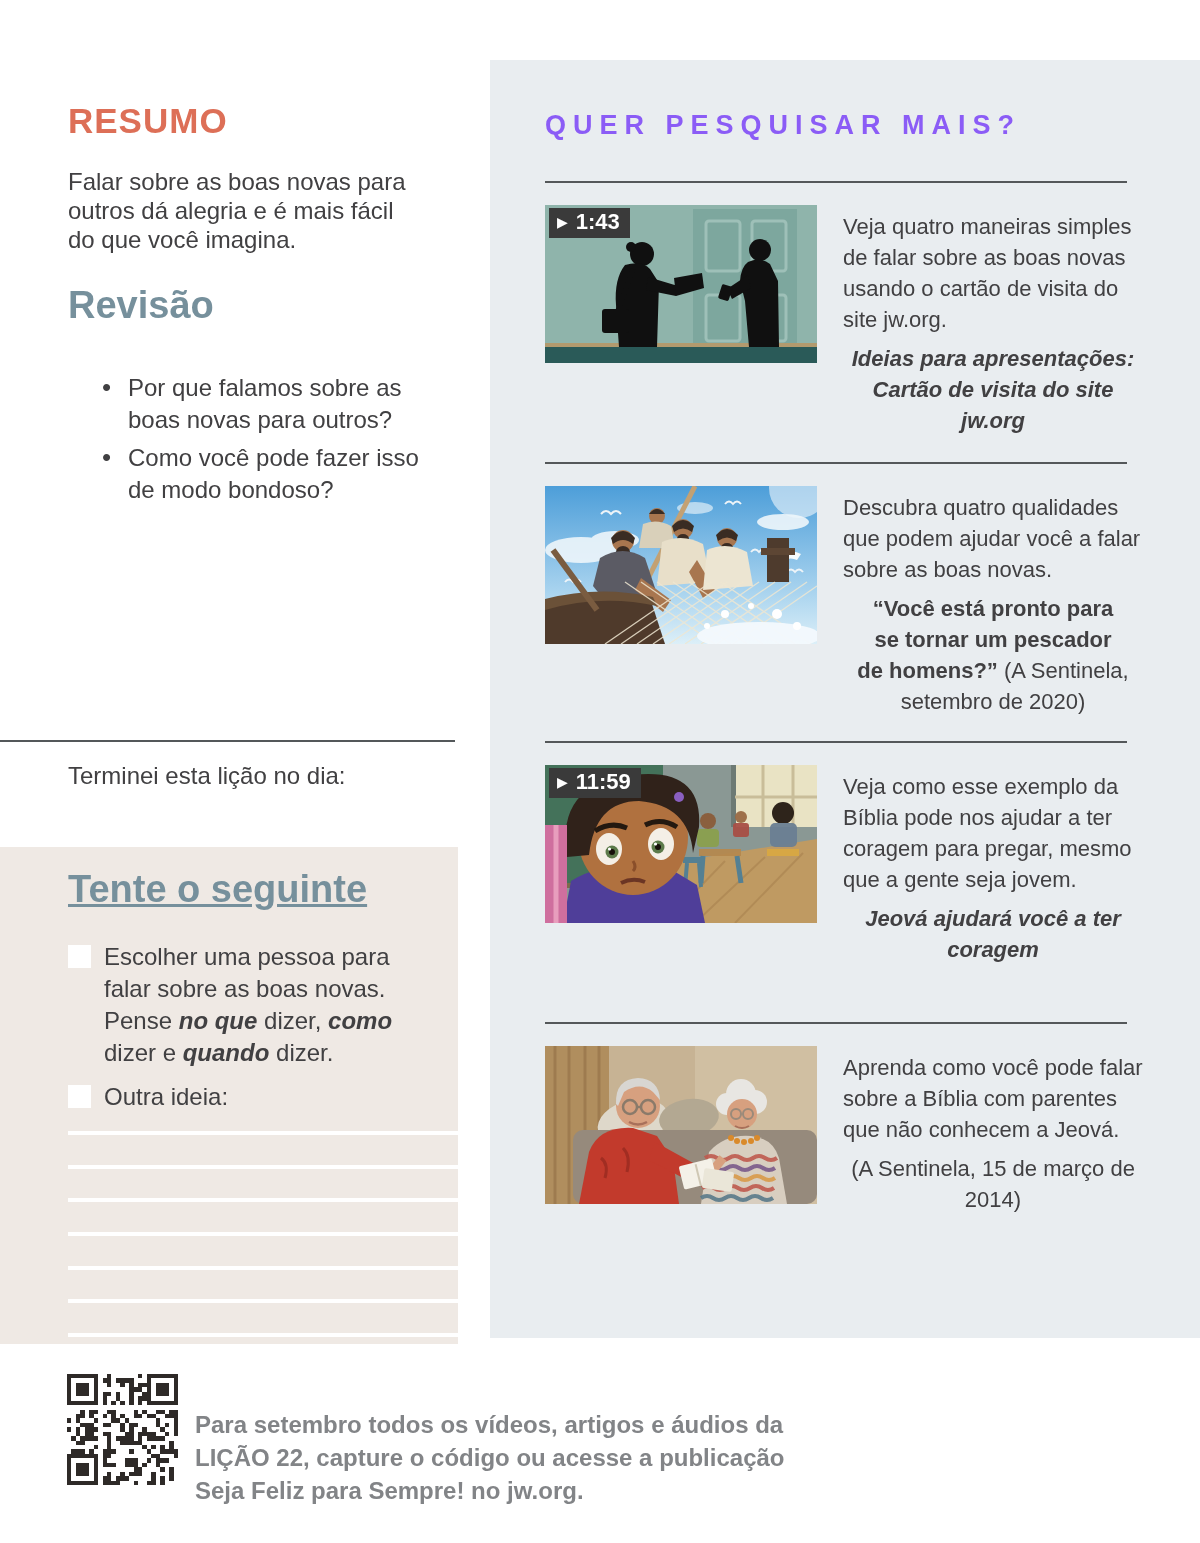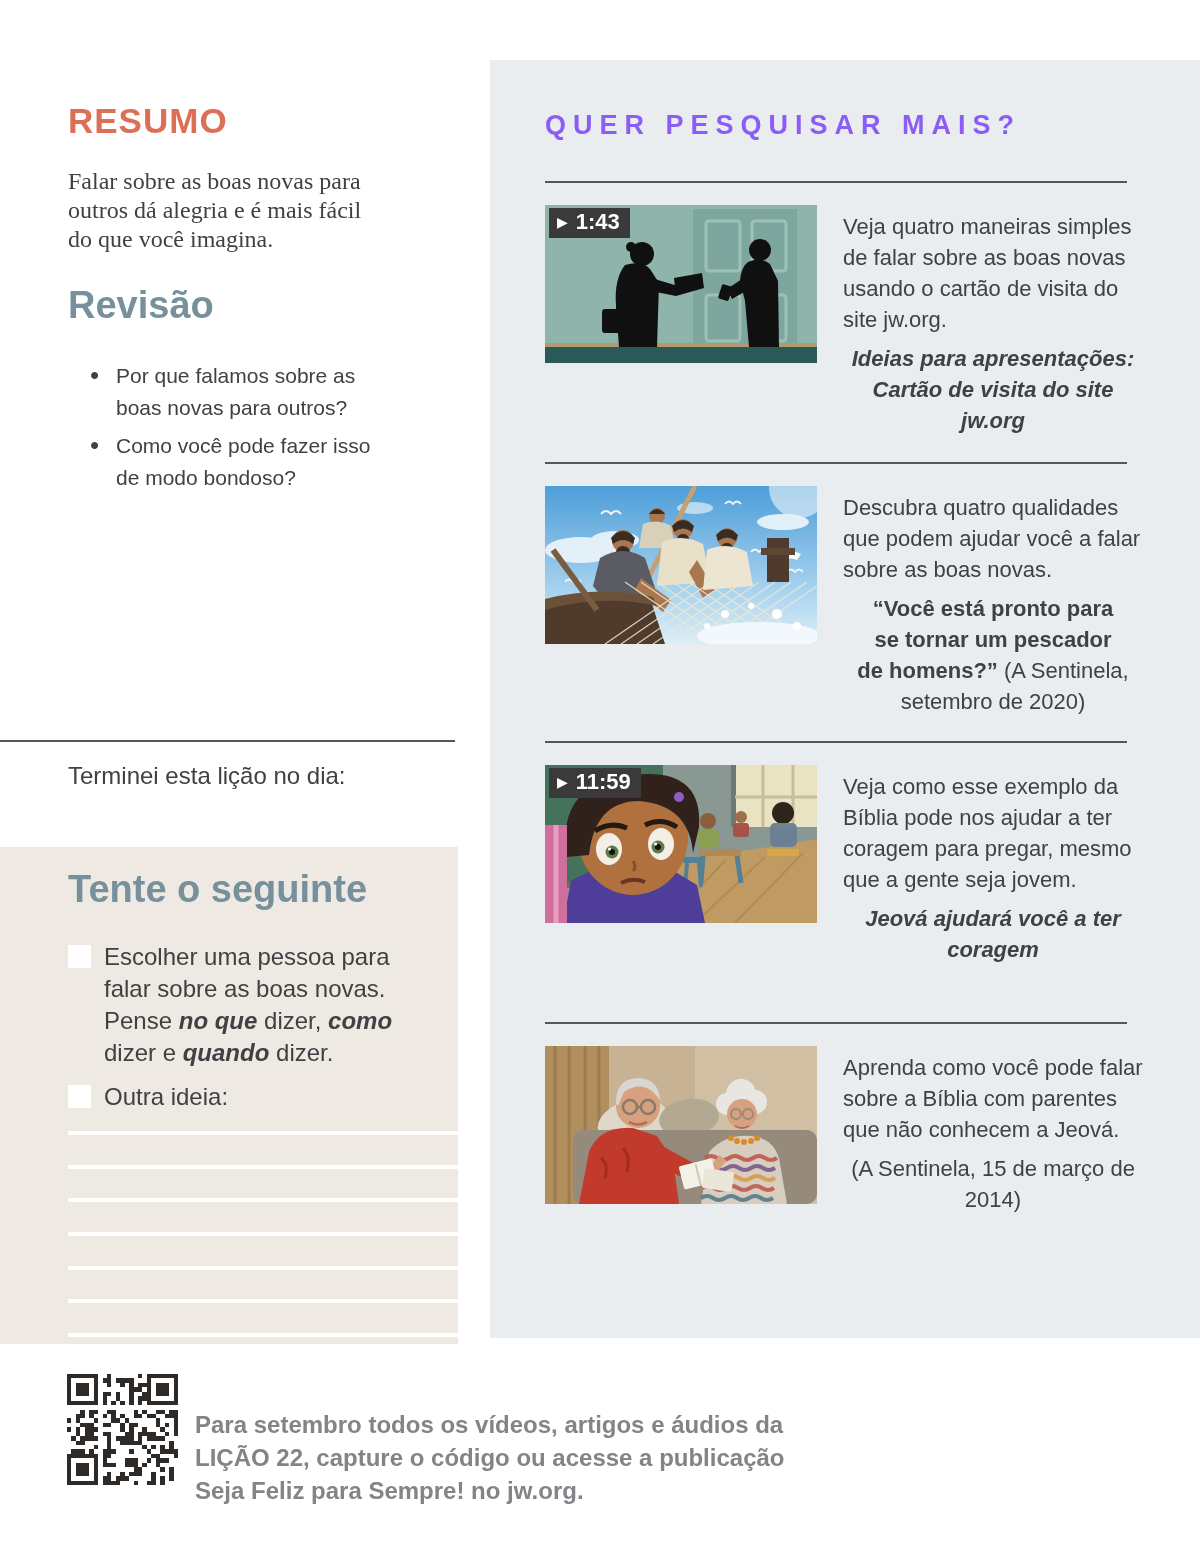--- a/index.html
+++ b/index.html
@@ -6,30 +6,30 @@
   .page{position:relative;width:1200px;height:1543px;background:#ffffff;overflow:hidden;
         font-family:"Liberation Sans","DejaVu Sans",sans-serif;color:#414042;}
   .abs{position:absolute;}
 
   
   .gray-panel{left:490px;top:60px;width:710px;height:1278px;background:#e9edf0;}
   .beige-panel{left:0;top:847px;width:458px;height:497px;background:#efe9e4;}
 
   
   .resumo-title{left:68px;top:101px;font-size:35px;font-weight:bold;letter-spacing:1px;color:#dd6f57;}
-  .summary{left:68px;top:167px;width:400px;font-size:24px;line-height:29px;white-space:pre-line;font-family:Liberation Serif, serif;}
+  .summary{left:68px;top:167px;width:400px;font-size:24px;line-height:29px;white-space:pre-line;}
   .revisao-title{left:68px;top:284px;font-size:38px;font-weight:bold;color:#76909c;}
-  .bullets{left:88px;top:360px;width:360px;list-style:none;margin:0;padding:0;font-size:21px;line-height:32px;}
+  .bullets{left:88px;top:360px;width:360px;list-style:none;margin:12px;padding:0;font-size:24px;line-height:32px;}
   .bullets li{position:relative;padding-left:28px;margin-bottom:6px;white-space:pre-line;}
   .bullets li::before{content:"\2022";position:absolute;left:2px;top:-1px;font-size:26px;color:#414042;}
   .divider-left{left:0;top:740px;width:455px;height:2px;background:#54585a;}
   .terminei{left:68px;top:762px;font-size:24px;}
 
   
-  .tente-title{left:68px;top:868px;font-size:38px;font-weight:bold;color:#76909c;}
+  .tente-title{left:68px;top:868px;font-size:38px;font-weight:bold;color:#76909c;text-decoration:underline;}
   .task{left:68px;width:372px;font-size:24px;line-height:32px;}
   .task .box{position:absolute;left:0;top:4px;width:23px;height:23px;background:#ffffff;}
   .task .txt{display:block;margin-left:36px;white-space:pre-line;}
   .task1{top:941px;}
   .task2{top:1081px;}
   .write-line{left:68px;width:390px;height:4px;background:#ffffff;}
 
   
   .quer-title{left:545px;top:110px;font-size:27px;font-weight:bold;letter-spacing:7px;color:#8b5cf6;white-space:nowrap;}
   .divider{left:545px;width:582px;height:2px;background:#54585a;}

